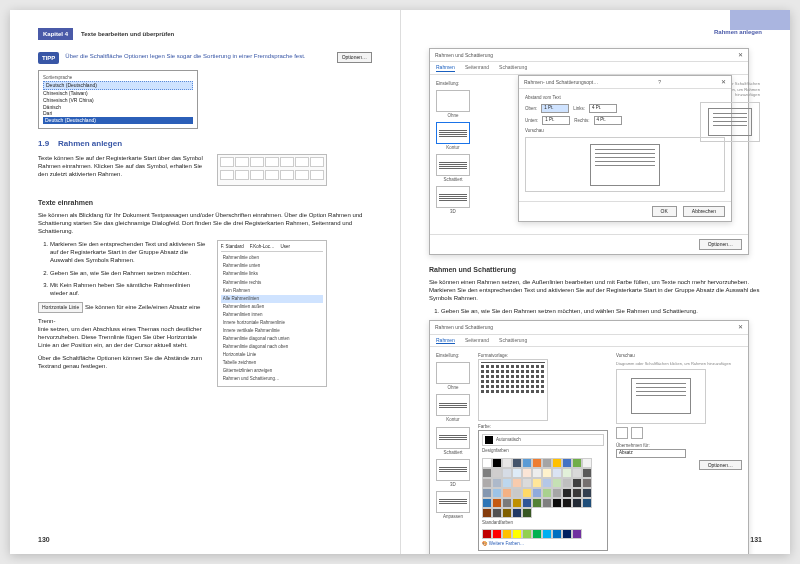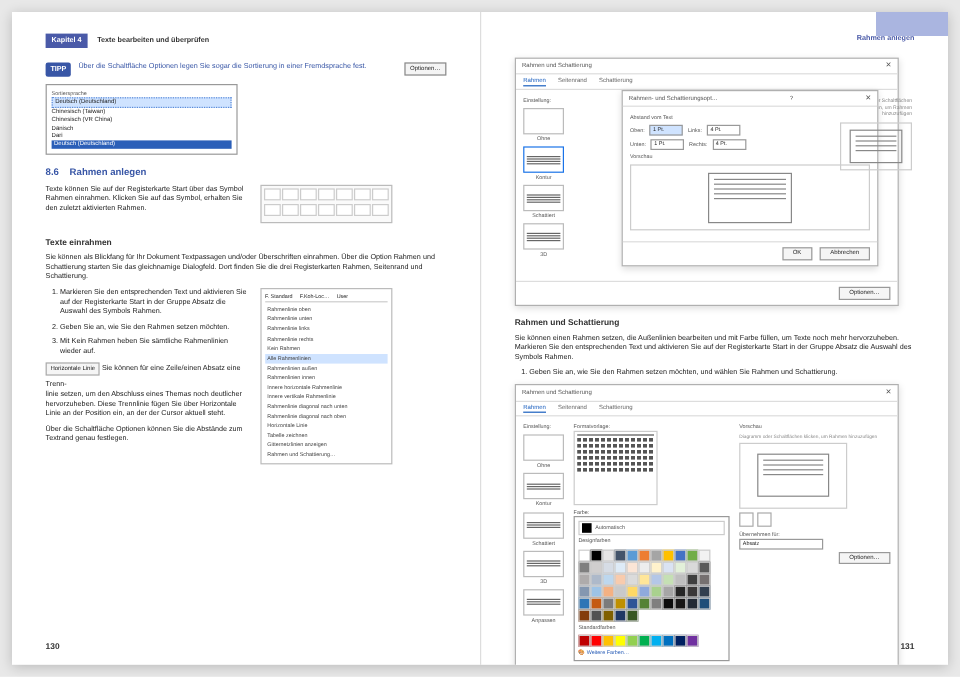--- a/index.html
+++ b/index.html
@@ -246,21 +246,21 @@
       <div class="lbl5">Sortiersprache</div>
       <div class="sel">Deutsch (Deutschland)</div>
       <div>Chinesisch (Taiwan)</div>
       <div>Chinesisch (VR China)</div>
       <div>Dänisch</div>
       <div>Dari</div>
       <div class="hilite">Deutsch (Deutschland)</div>
     </div>
 
     <div class="h-sec">
-      <span>8.6</span>&nbsp;&nbsp;&nbsp;
+      <span>1.9</span>&nbsp;&nbsp;&nbsp;
       <span>Rahmen anlegen</span>
     </div>
 
     <div class="two-col">
       <div class="left">
         <p>Texte können Sie auf der Registerkarte Start über das Symbol Rahmen einrahmen. Klicken Sie auf das Symbol, erhalten Sie den zuletzt aktivierten Rahmen.</p>
       </div>
       <div class="right">
         <div class="ribbon-box">
           <div class="cell"></div>

